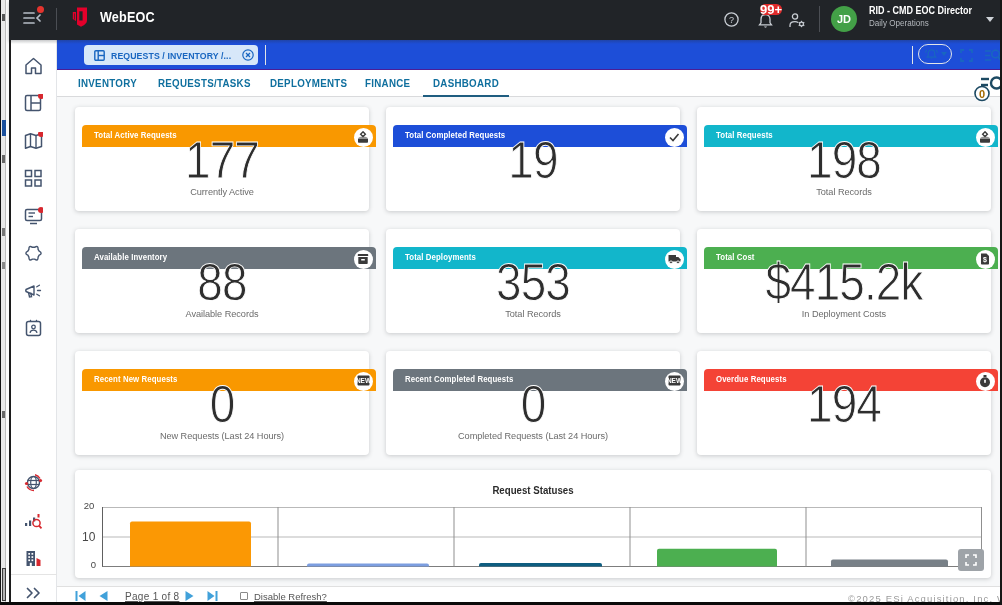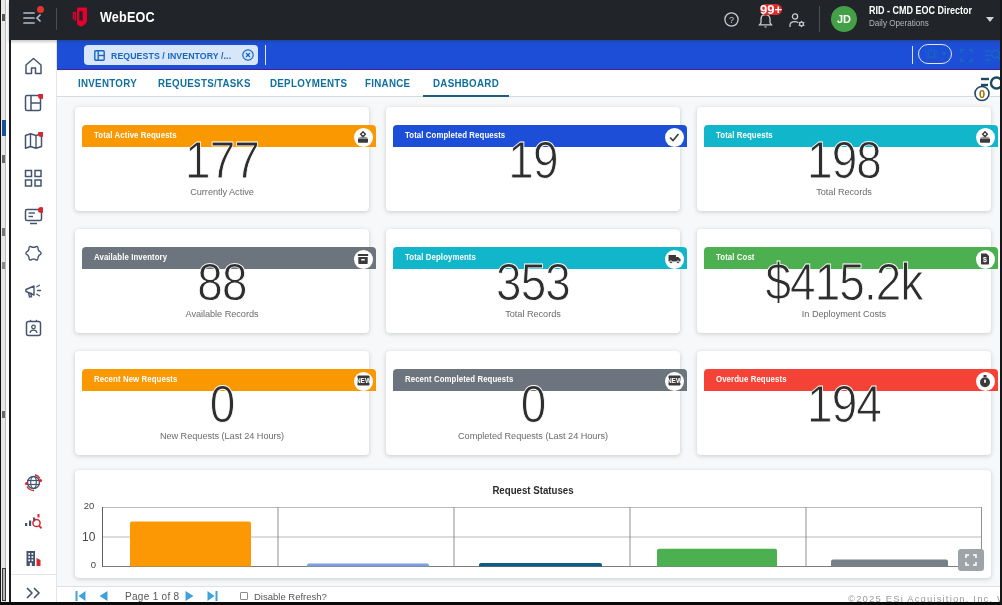--- a/index.html
+++ b/index.html
@@ -26,21 +26,21 @@
   #content { left:57px; top:97px; width:943px; height:489px; background:#f7f8f9; }
   .card { position:absolute; width:294px; height:104px; background:#fff; border-radius:4px; box-shadow:0 1px 4px rgba(60,64,67,.25); }
   .chead { position:absolute; left:7px; top:0; width:100%; height:22px; border-radius:4px 4px 0 0;margin-top:18px; }
   .chead span { position:absolute; left:12px; top:4.5px; font-size:9px; font-weight:bold; color:#fff; letter-spacing:.1px; transform:scaleX(.87); transform-origin:left center; white-space:nowrap; }
   .circ { position:absolute; right:3.5px; top:2.5px; width:19px; height:19px; background:#fff; border-radius:50%; }
   .circ svg { position:absolute; left:3.5px; top:3.5px; }
   .num { position:absolute; left:0; top:27.5px; width:100%; text-align:center; font-size:51px; line-height:51px; letter-spacing:-1px; color:#2e2e2e; transform:scaleX(.9); -webkit-text-stroke:0.9px #fff; }
   .cap { position:absolute; left:0; top:80px; width:100%; text-align:center; font-size:9.2px; color:#6b6b6b; letter-spacing:-.05px; }
   
   #foot { left:57px; top:586px; width:943px; height:16px; background:#fff; border-top:1px solid #e0e0e0; }
-  .ftxt { position:absolute; font-size:9.5px; color:#555; white-space:nowrap; }
+  .ftxt { position:absolute; font-size:9.5px; color:#555; white-space:nowrap;text-decoration:underline; }
 </style>
 </head>
 <body>
 <div id="root">
   <div class="abs" id="sliver">
     <div class="abs" style="left:3.5px;top:0;width:1px;height:605px;background:#bdbdbd"></div>
     <div class="abs" style="left:4.5px;top:0;width:4.5px;height:605px;background:#fbfbfb"></div>
     <div class="abs" style="left:1px;top:14px;width:3px;height:7px;background:#555"></div>
     <div class="abs" style="left:0.5px;top:120px;width:4px;height:16px;background:#1a4f9c"></div>
     <div class="abs" style="left:1px;top:155px;width:3px;height:8px;background:#666"></div>

